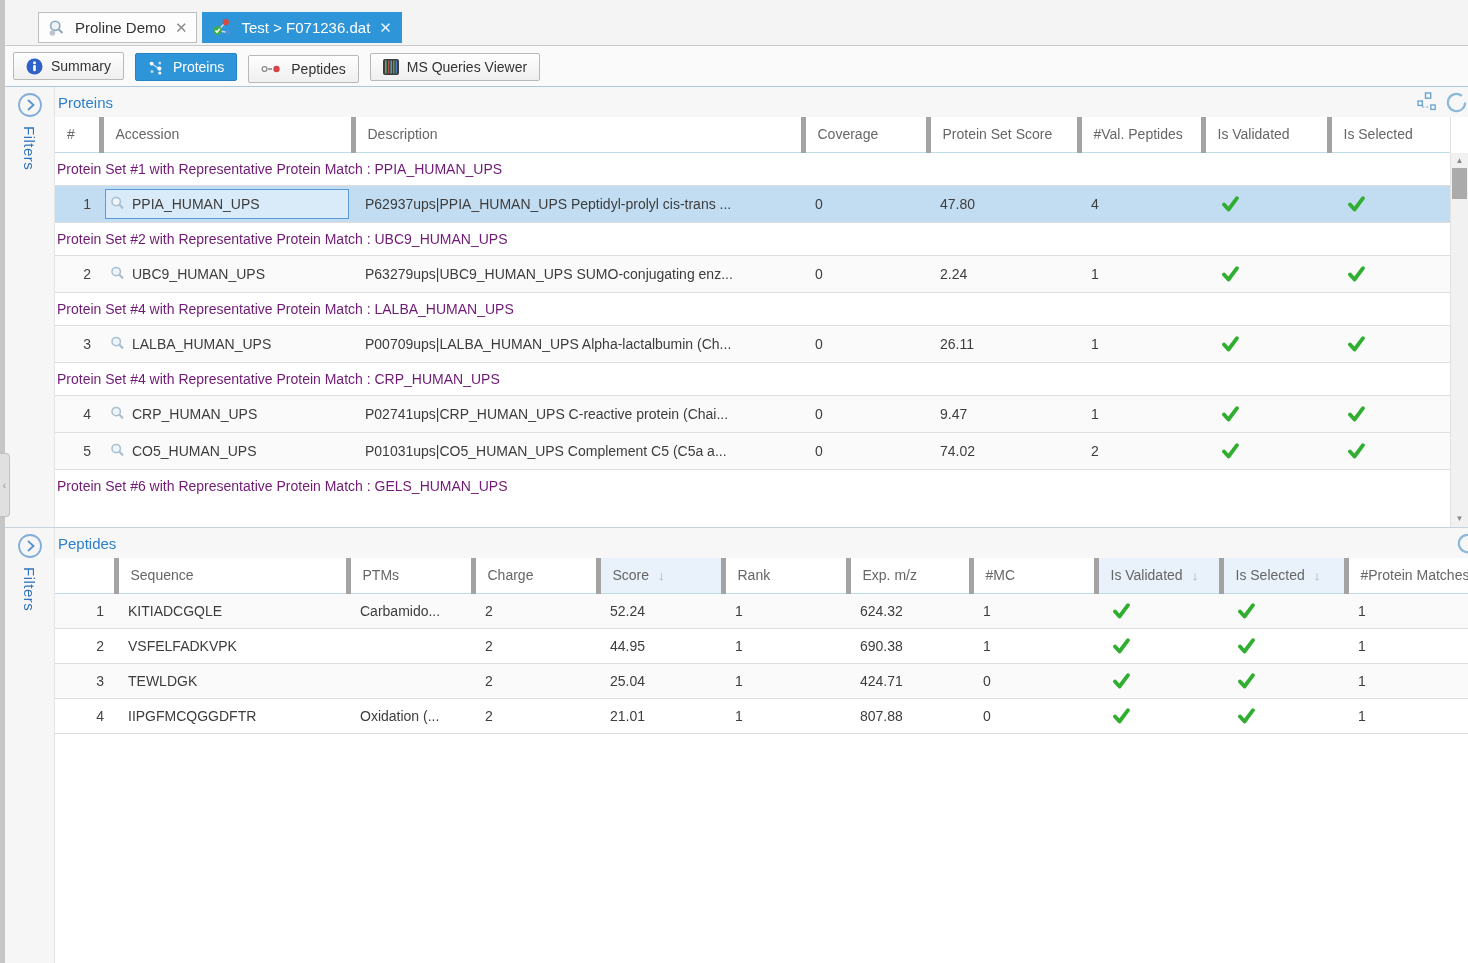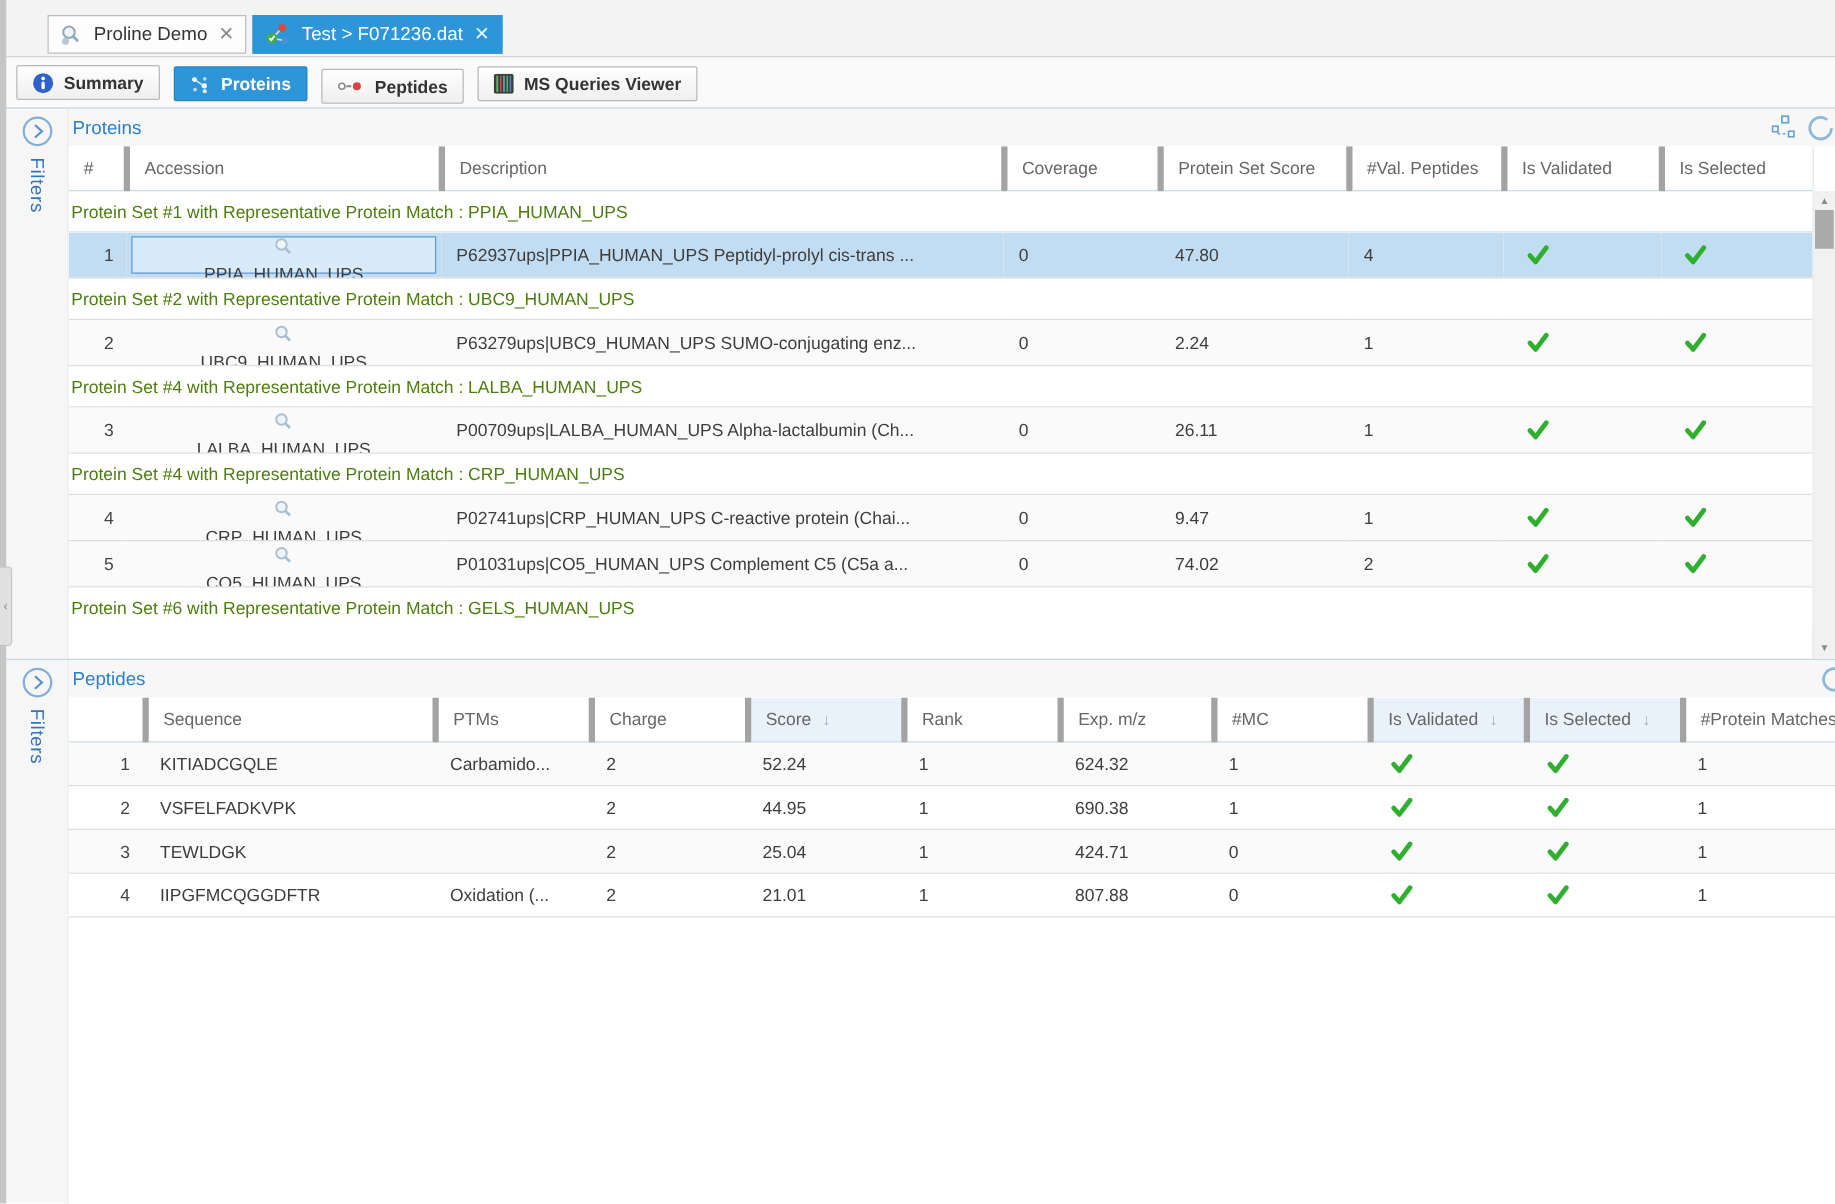--- a/index.html
+++ b/index.html
@@ -22,21 +22,21 @@
   .tab-ico svg{display:block;}
   .tab-label{margin:0 9px 0 8px;white-space:nowrap;}
   .tab-close{font-size:15px;color:#8a8a8a;line-height:1;}
   .tab.active .tab-close{color:#eaf4fb;}
 
   
   .toolbar{position:absolute;left:0;top:46px;right:0;height:41px;background:#fafafa;
        border-bottom:1px solid #a9c8da;box-sizing:border-box;padding:6px 0 0 13px;}
   .tbtn{display:inline-flex;align-items:center;height:28px;padding:0 12px;margin-right:11px;
        background:linear-gradient(#fefefe,#efefef);border:1px solid #b8b8b8;border-radius:2px;
-       font-size:14px;color:#333;font-family:inherit;cursor:default;font-weight:bold;}
+       font-size:14px;color:#333;font-family:inherit;cursor:default;}
   .tbtn.active{background:#2d95d8;border-color:#2584c4;color:#fff;}
   .btn-ico{margin-right:8px;display:inline-flex;}
   .btn-ico svg{display:block;}
 
   
   .panel{position:absolute;left:5px;right:0;display:flex;overflow:hidden;background:#fff;}
   #proteins-panel{top:87px;height:440px;}
   #peptides-panel{top:527px;height:436px;border-top:1px solid #c8d4dc;box-sizing:border-box;}
 
   .rail{width:50px;flex:none;background:#f6f6f6;border-right:1px solid #e5e5e5;
@@ -58,31 +58,31 @@
   table{border-collapse:collapse;table-layout:fixed;}
   #proteins-table{width:100%;}
   #peptides-table{width:1436px;}
   th{height:35px;font-weight:normal;text-align:left;color:#666;font-size:14px;padding:0 6px 0 12px;
      border-left:5px solid #a3a3a3;border-bottom:1px solid #bfdceb;background:#fff;
      box-sizing:border-box;white-space:nowrap;overflow:hidden;}
   th:first-child{border-left:none;}
   th.sorted{background:#e9f2fa;}
   .sort-arrow{color:#9ab0c0;margin-left:9px;font-size:13px;}
   td{font-size:14px;color:#3d3d3d;padding:0 6px 0 12px;white-space:nowrap;overflow:hidden;box-sizing:border-box;}
-  tr.group td{height:33px;color:#4d7c0f;padding-left:2px;background:#fff;}
+  tr.group td{height:33px;color:#701a75;padding-left:2px;background:#fff;}
   tr.data td{border-top:1px solid #dedede;border-bottom:1px solid #dedede;background:#fafafa;}
   #proteins-table tr.data td{height:37px;}
   #peptides-table tr.data td{height:35px;}
   #peptides-table tr.data:nth-child(even) td{background:#fff;}
   tr.data.selected td{background:#c2ddf2;}
   td.num{text-align:right;padding-right:10px;color:#444;}
   #peptides-table td.num{padding-right:12px;}
   td.acc{padding:0 4px;}
   .acc-box{display:flex;align-items:center;gap:6px;height:30px;box-sizing:border-box;
-       border:1px solid transparent;padding:0 4px;flex-direction:column;}
+       border:1px solid transparent;padding:0 4px;}
   tr.selected .acc-box{border-color:#5a9bd5;background:#d9eaf8;}
   .mag{display:inline-flex;}
   .mag svg{display:block;}
   td.chk{padding-left:18px;}
   #peptides-table td.chk{padding-left:16px;}
   .check{display:inline-flex;vertical-align:middle;}
   .check svg{display:block;}
 
   
   .vscroll{position:absolute;top:66px;right:0;bottom:0;width:17px;background:#f1f1f1;}

